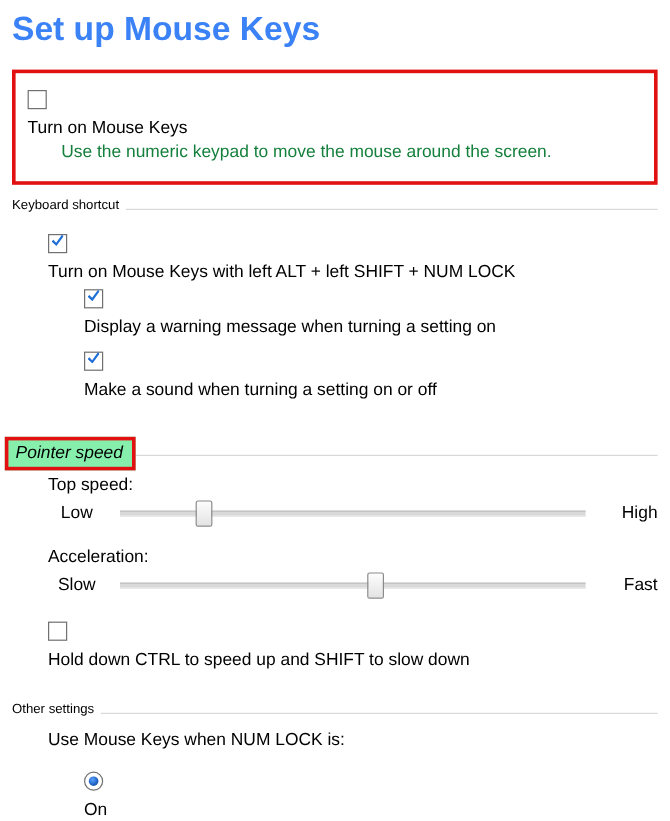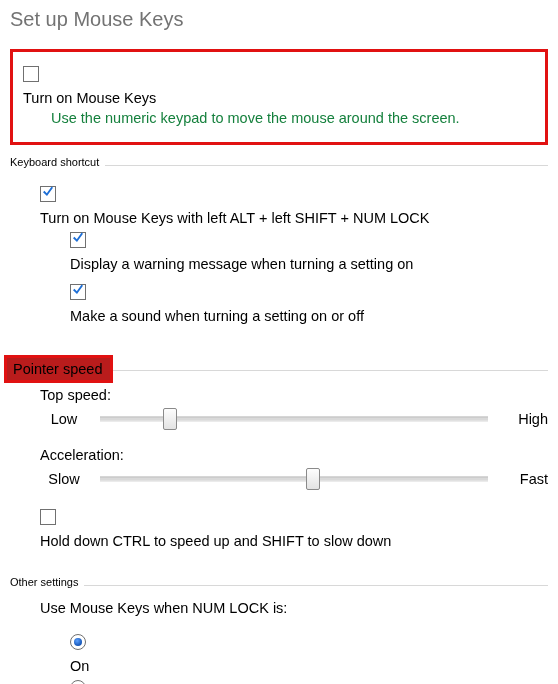--- a/index.html
+++ b/index.html
@@ -9,23 +9,23 @@
     font-family: "Segoe UI", Tahoma, sans-serif;
     font-size: 14.5px;
     color: #000000;
     width: 558px;
   }
   .page {
     padding: 6px 10px;
     box-sizing: border-box;
   }
   .title {
-    color: #737373;
-    font-size: 20px;
-    font-weight: 400;
+    color: #3b82f6;
+    font-size: 28px;
+    font-weight: 700;
     margin: 2px 0 18px 0;
   }
 
   
   .group {
     position: relative;
     border: none;
     border-top: 1px solid #d8d8d8;
     margin: 20px 0 0 0;
     padding: 0;
@@ -155,21 +155,22 @@
     border: 3px solid #e11111;
     padding: 8px 10px 10px 10px;
     margin-bottom: 8px;
   }
   .redbox-inline {
     border: 3px solid #e11111;
     position: absolute;
     top: -16px;
     left: -6px;
     padding: 3px 8px 3px 6px;
-    background: #b91c1c;
+    background: #86efac;
+    font-style: italic;
   }
 
   .radiolist {
     margin: 16px 0 14px 30px;
   }
   .radiolist .row { margin: 4px 0; }
 
 </style>
 </head>
 <body>

